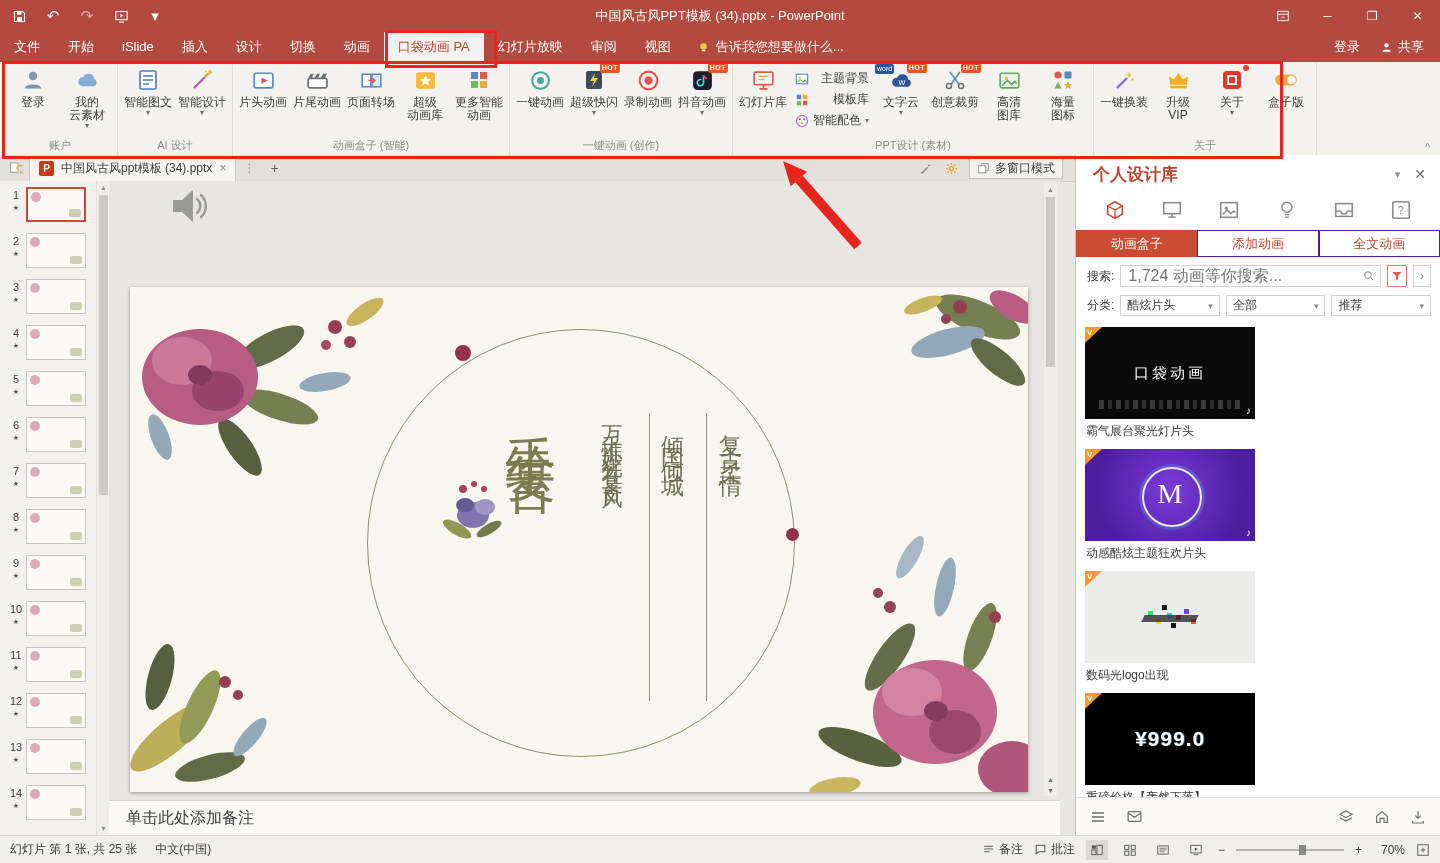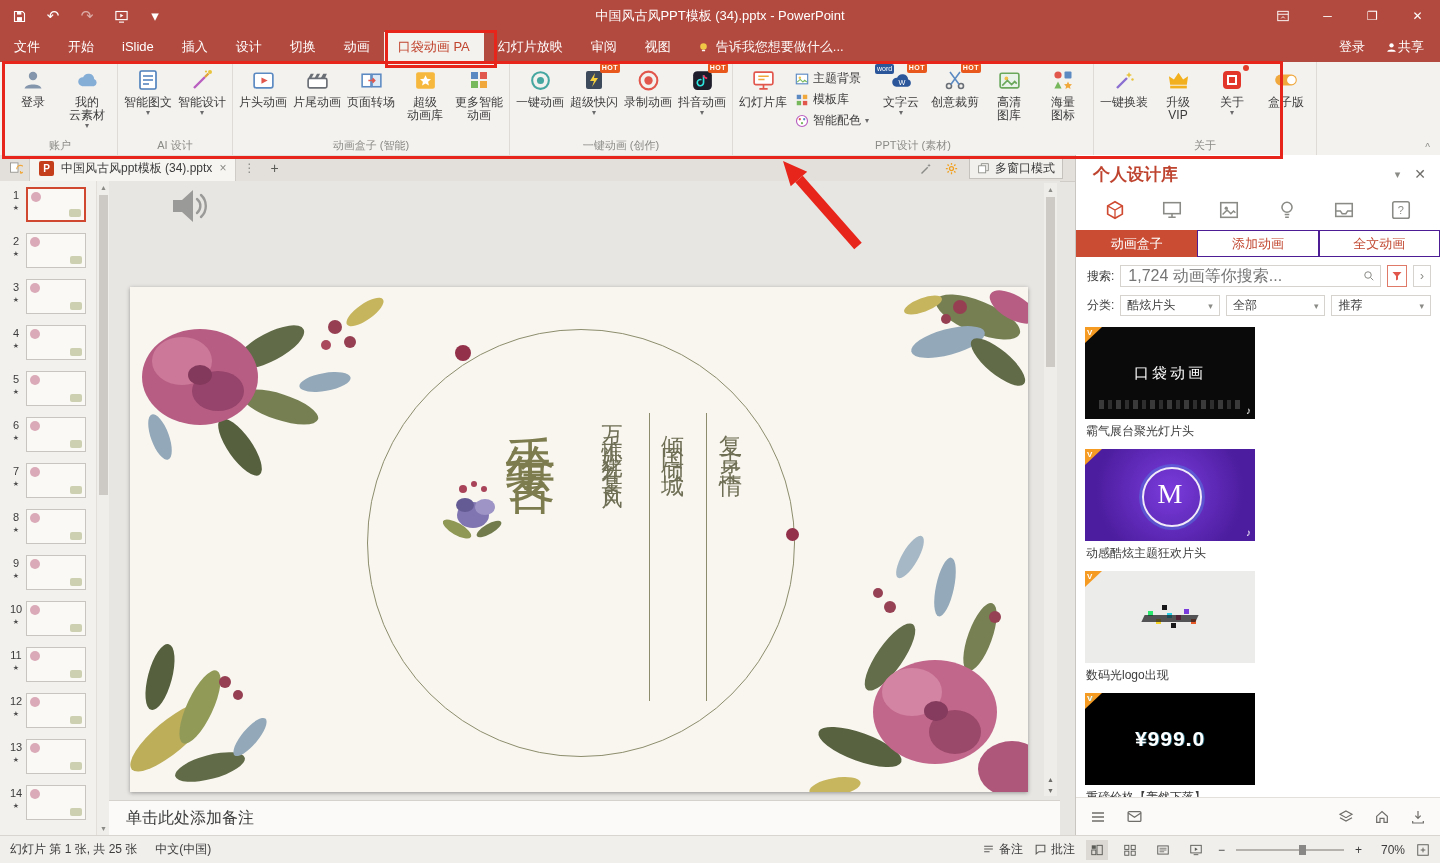--- a/index.html
+++ b/index.html
@@ -12,40 +12,40 @@
   .qi{width:18px;height:18px;display:flex;align-items:center;justify-content:center;font-size:15px;color:#fff;}
   .qi.dim{opacity:.55}
   .winbtns{position:absolute;right:0;top:0;height:32px;display:flex;}
   .winbtn{width:45px;height:32px;display:flex;align-items:center;justify-content:center;font-size:12px;color:#fff;}
   
   .mb{position:absolute;top:32px;left:0;right:0;height:30px;background:#b24a3f;display:flex;align-items:center;color:#fff;font-size:13px;}
   .mtab{height:30px;line-height:30px;padding:0 14px;white-space:nowrap;}
   .mtab.active{background:#f4f2ef;color:#c0452f;}
   .tellme{display:flex;align-items:center;gap:6px;padding:0 12px;opacity:.95}
   .mb-right{margin-left:auto;display:flex;align-items:center;gap:20px;padding-right:16px;}
-  .mb-share{display:flex;align-items:center;}
+  .mb-share{display:flex;align-items:center;gap:5px;}
   
   .rb{position:absolute;top:62px;left:0;right:0;height:93px;background:#f4f2ef;border-bottom:1px solid #d3d0cd;display:flex;align-items:stretch;padding-left:3px;}
   .rgroup{display:flex;flex-direction:column;border-right:1px solid #dedbd7;padding:0 3px;}
   .rgrow{display:flex;flex:1;align-items:stretch;}
   .rglabel{height:16px;font-size:11px;color:#8a8a86;text-align:center;line-height:13px;white-space:nowrap;padding:0 4px;}
   .rbtn{min-width:48px;display:flex;flex-direction:column;align-items:center;padding:5px 3px 0;position:relative;cursor:default;}
   .ric{width:26px;height:26px;display:flex;align-items:center;justify-content:center;}
   .rlb{font-size:12px;color:#3c3c3c;text-align:center;line-height:13px;margin-top:3px;white-space:nowrap;}
   .rlb span{display:block}
   .rlb span:empty{display:none}
   .dd{font-size:8px;color:#6a6a6a;line-height:7px;height:8px;}
   .dd:empty{display:none}
   .hot{position:absolute;top:1px;right:1px;background:#e8581c;color:#fff;font-size:7px;font-weight:bold;padding:1px 2px;border-radius:2px;line-height:8px;letter-spacing:.5px;}
   .hot:empty{display:none}
   .tag{position:absolute;top:2px;left:1px;background:#2b579a;color:#fff;font-size:7px;padding:1px 2px;border-radius:2px;line-height:8px;}
   .tag:empty{display:none}
   .reddot{position:absolute;top:3px;right:10px;width:6px;height:6px;border-radius:50%;background:#e23c2b;}
   .rstack{display:flex;flex-direction:column;justify-content:flex-start;gap:4px;padding:8px 5px 0;}
-  .rsbtn{display:flex;align-items:center;gap:4px;font-size:12px;color:#3c3c3c;white-space:nowrap;}
+  .rsbtn{display:flex;align-items:center;gap:4px;font-size:12px;color:#3c3c3c;white-space:nowrap;justify-content:space-between;}
   .collapse{position:absolute;right:10px;bottom:2px;color:#8a8a86;font-size:10px;}
   
   .dtb{position:absolute;top:155px;left:0;width:1075px;height:26px;background:#e3e0dc;border-bottom:1px solid #cfccc8;display:flex;align-items:center;font-size:12px;color:#3c3c3c;}
   .dtb-lefticon{margin:0 6px 0 8px;}
   .dtab{display:flex;align-items:center;gap:7px;background:#f7f5f2;height:25px;padding:0 9px;border-right:1px solid #cfccc8;border-left:1px solid #cfccc8;}
   .ppt-logo{width:15px;height:15px;background:#c43e1c;color:#fff;font-size:10px;font-weight:bold;display:flex;align-items:center;justify-content:center;border-radius:2px;}
   .dtab-close{color:#8a8a86;font-size:12px;}
   .dtb-kebab{color:#8a8a86;padding:0 7px;}
   .dtb-plus{color:#5a5a57;font-size:14px;padding:0 8px;}
   .dtb-right{margin-left:auto;display:flex;align-items:center;gap:10px;padding-right:12px;}

